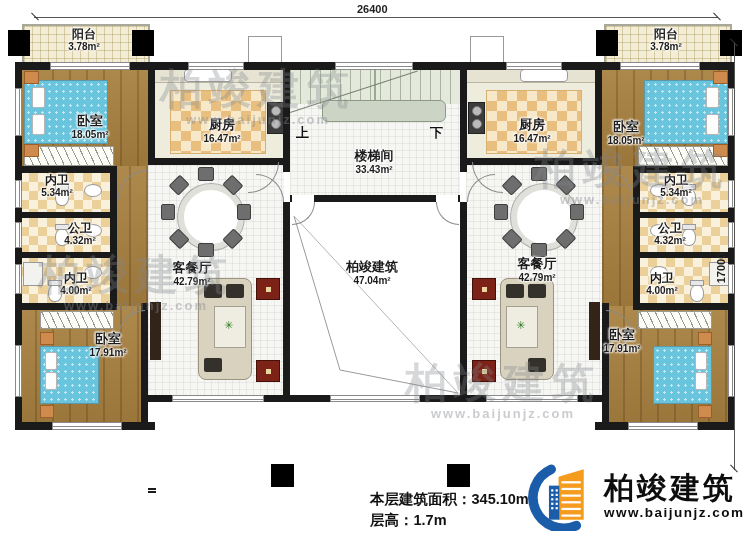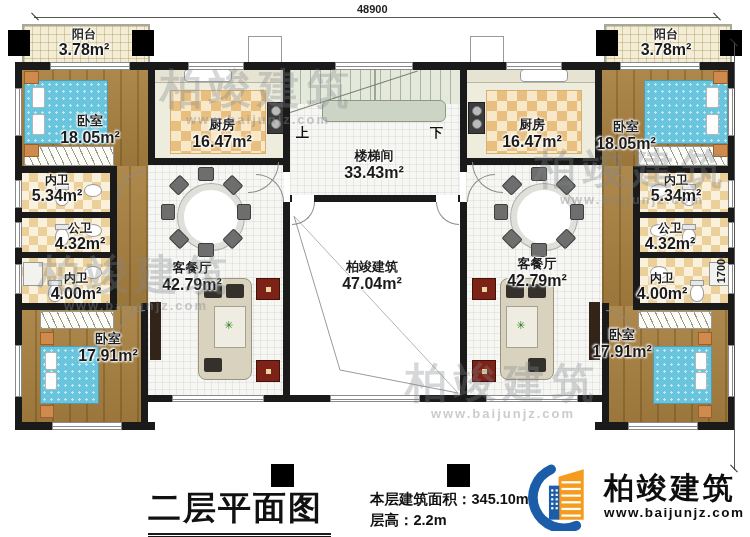--- a/index.html
+++ b/index.html
@@ -44,21 +44,21 @@
   .stove i{display:block;width:8px;height:8px;border-radius:50%;background:#bbb;border:1px solid #777;margin:3px auto 0;}
   .ksink{position:absolute;background:#fff;border:1px solid #999;border-radius:4px;z-index:2;}
   .toilet{position:absolute;width:12px;height:16px;background:#fff;border:1px solid #999;border-radius:50% 50% 45% 45%;z-index:2;}
   .toilet::before{content:"";position:absolute;left:-1px;top:-5px;width:12px;height:4px;background:#e8e8e8;border:1px solid #999;}
   .basin{position:absolute;width:16px;height:11px;background:#fff;border:1px solid #999;border-radius:50%;z-index:2;}
   .shower{position:absolute;background:#f2f2ee;border:1px solid #999;z-index:2;}
   .counter{position:absolute;background:#e6e3d2;border-bottom:1px solid #b9b5a0;z-index:1;}
   .shaft{position:absolute;background:#fff;border:1px solid #999;z-index:0;}
   .rlabel{position:absolute;transform:translateX(-50%);text-align:center;z-index:6;color:#1b1b1b;font-weight:bold;line-height:1.12;text-shadow:0 0 2px #fff,0 0 3px #fff,1px 1px 2px #fff,-1px -1px 2px #fff;white-space:nowrap;}
   .rname{font-size:13px;}
-  .rarea{font-size:16px;}
+  .rarea{font-size:10px;}
   .rlabel.small .rname{font-size:12px;}
   .stairdir{position:absolute;font-size:13px;font-weight:bold;color:#111;z-index:6;text-shadow:0 0 2px #fff,0 0 3px #fff;}
   .dimline-h{position:absolute;border-top:1px solid #555;z-index:6;}
   .dimline-v{position:absolute;border-left:1px solid #555;z-index:6;}
   .tick{position:absolute;width:10px;height:1px;background:#333;transform:rotate(45deg);z-index:6;}
   .dimtext{position:absolute;font-size:11px;font-weight:bold;color:#222;z-index:6;}
   .stairmid{position:absolute;background:#9aa894;z-index:2;}
   .stairdiag{position:absolute;border-top:1px solid #788272;transform-origin:left top;z-index:2;}
   .wm{position:absolute;z-index:8;pointer-events:none;text-align:center;color:rgba(128,133,140,.33);font-weight:bold;}
   .wm-cn{font-size:42px;letter-spacing:7px;line-height:1;}
@@ -74,21 +74,21 @@
   svg.voidlines{position:absolute;z-index:2;}
 </style>
 </head>
 <body>
 
 <div class="canvas">
 
   <div class="dimline-h" style="left:34px;top:17px;width:684px"></div>
   <div class="tick" style="left:30px;top:16px"></div>
   <div class="tick" style="left:712px;top:16px"></div>
-  <div class="dimtext" style="left:357px;top:3px">48900</div>
+  <div class="dimtext" style="left:357px;top:3px">26400</div>
 
   <div class="dimline-v" style="left:734px;top:42px;height:428px"></div>
   <div class="tick" style="left:729px;top:42px"></div>
   <div class="tick" style="left:729px;top:468px"></div>
   <div class="dimtext" style="left:706px;top:262px;transform:rotate(-90deg)">17000</div>
 
   <div class="balcony" style="left:22px;top:24px;width:124px;height:40px"></div>
   <div class="balcony" style="left:604px;top:24px;width:124px;height:40px"></div>
   <div class="col" style="left:8px;top:30px;width:22px;height:26px"></div>
   <div class="col" style="left:132px;top:30px;width:22px;height:26px"></div>
@@ -376,25 +376,24 @@
   <div class="wm" style="left:512px;top:148px;width:240px">
     <div class="wm-cn">柏竣建筑</div>
     <div class="wm-url">www.baijunjz.com</div>
   </div>
   <div class="wm" style="left:388px;top:362px;width:230px">
     <div class="wm-cn">柏竣建筑</div>
     <div class="wm-url">www.baijunjz.com</div>
   </div>
 
   <div class="titlerow">
-    <span class="ptitle">二层平面图</span>
   </div>
   <div class="stats">
     <div><span>本层建筑面积：</span><span>345.10m²</span></div>
-    <div><span>层高：</span><span>2.2m</span></div>
+    <div><span>层高：</span><span>1.7m</span></div>
   </div>
 
   <div class="logo">
     <svg width="74" height="70" viewBox="0 0 100 92">
       <path d="M34 10 A38 38 0 0 0 68 86" fill="none" stroke="#1b5da9" stroke-width="13" stroke-linecap="round"></path>
       <polygon points="44,20 78,10 78,78 44,78" fill="#f59c1e"></polygon>
       <rect x="31" y="32" width="14" height="46" fill="#1b5da9"></rect>
       <g fill="#fff">
         <rect x="34" y="37" width="3" height="3"></rect>
           <rect x="40" y="37" width="3" height="3"></rect>

